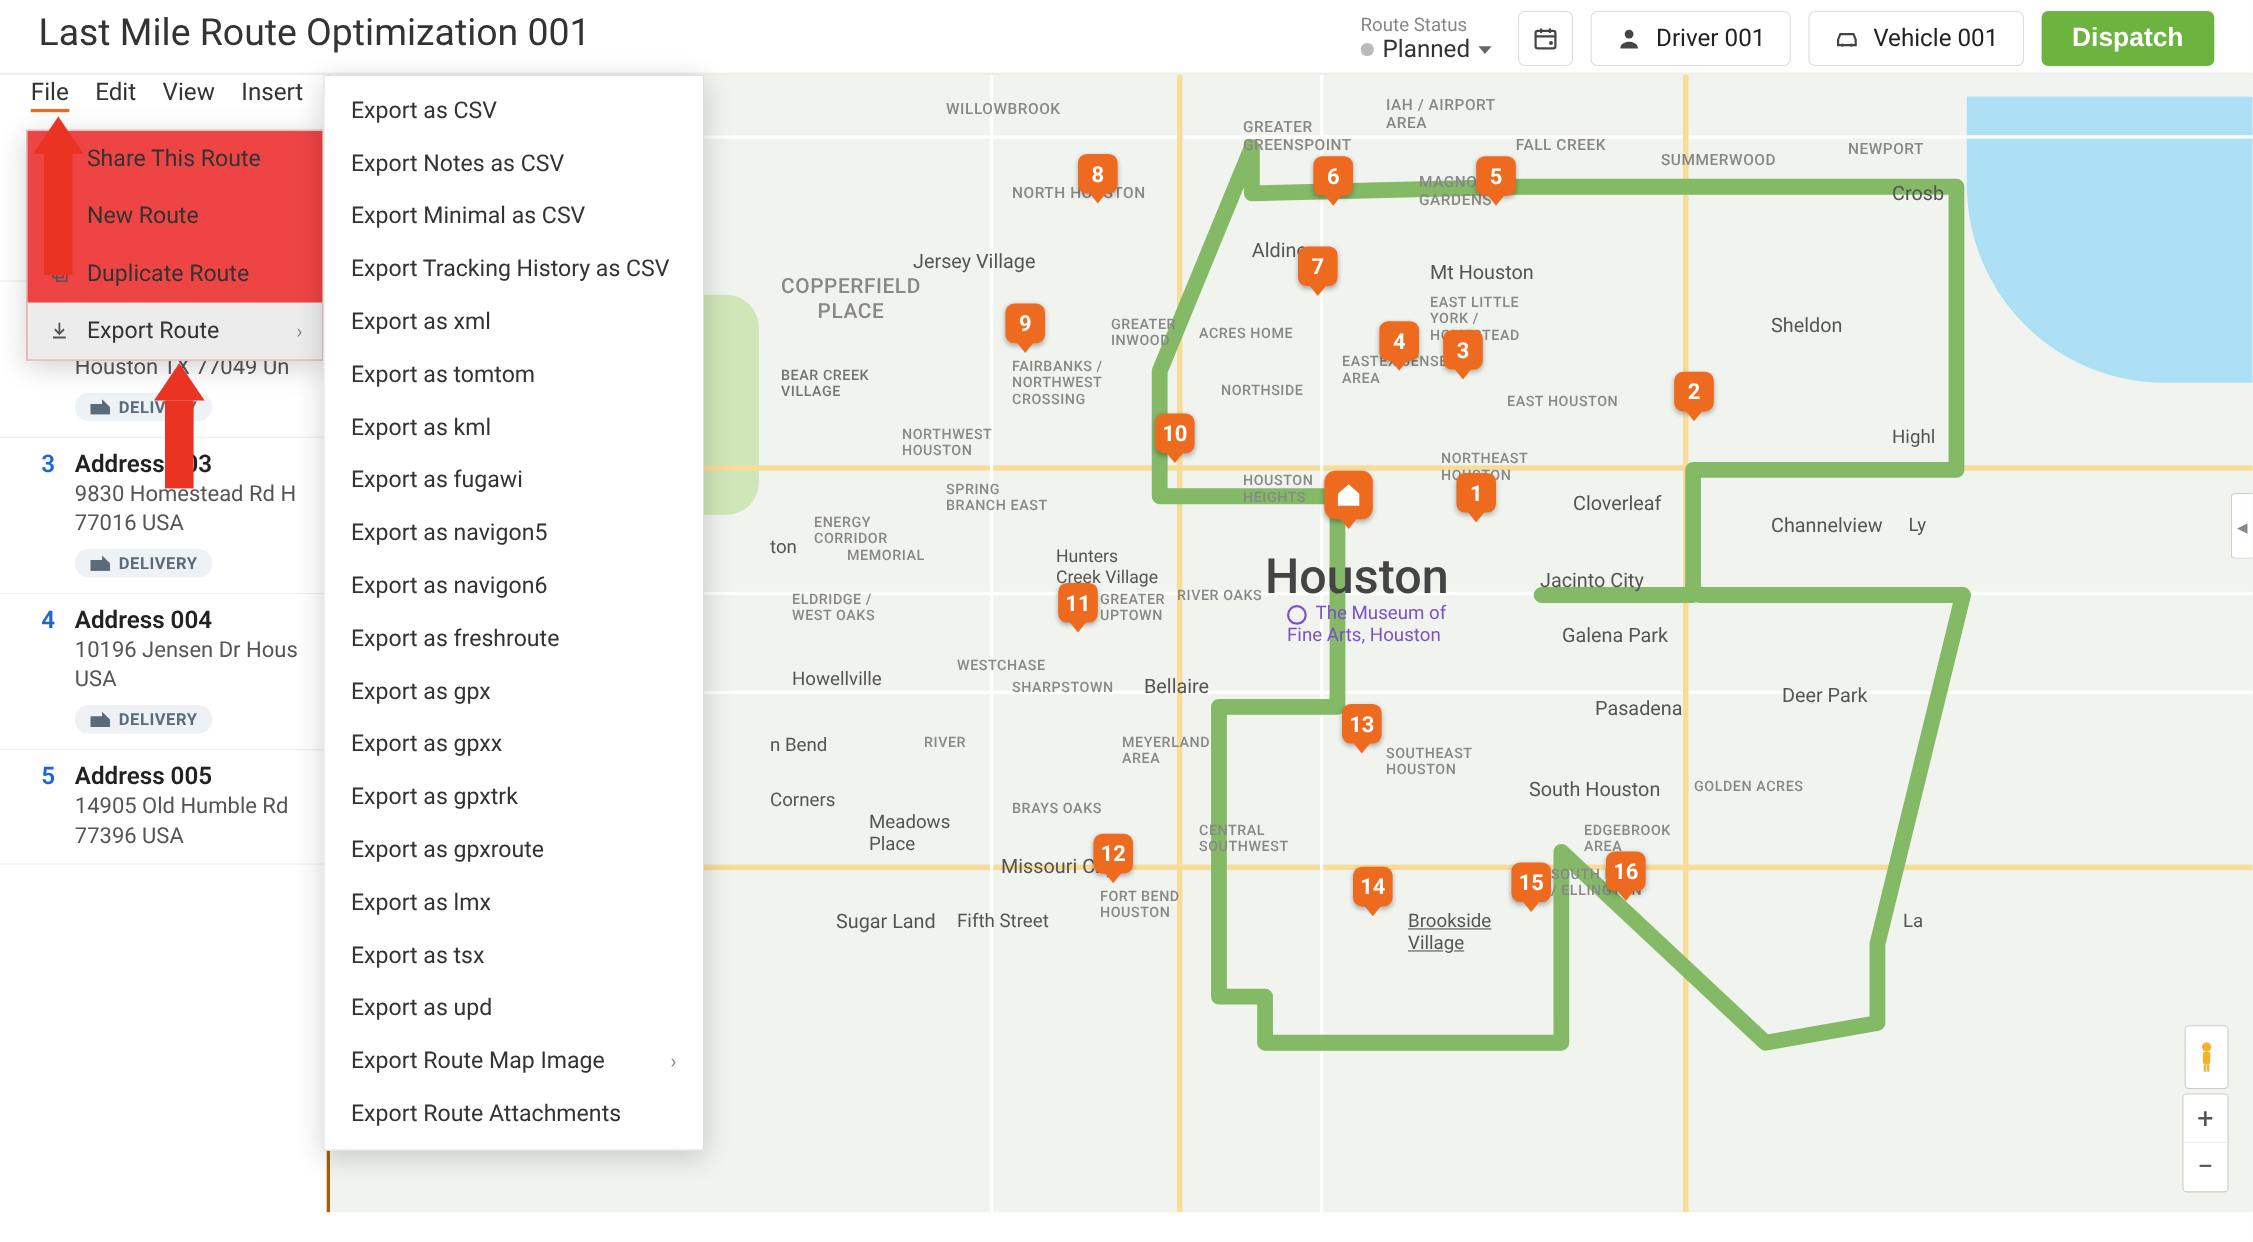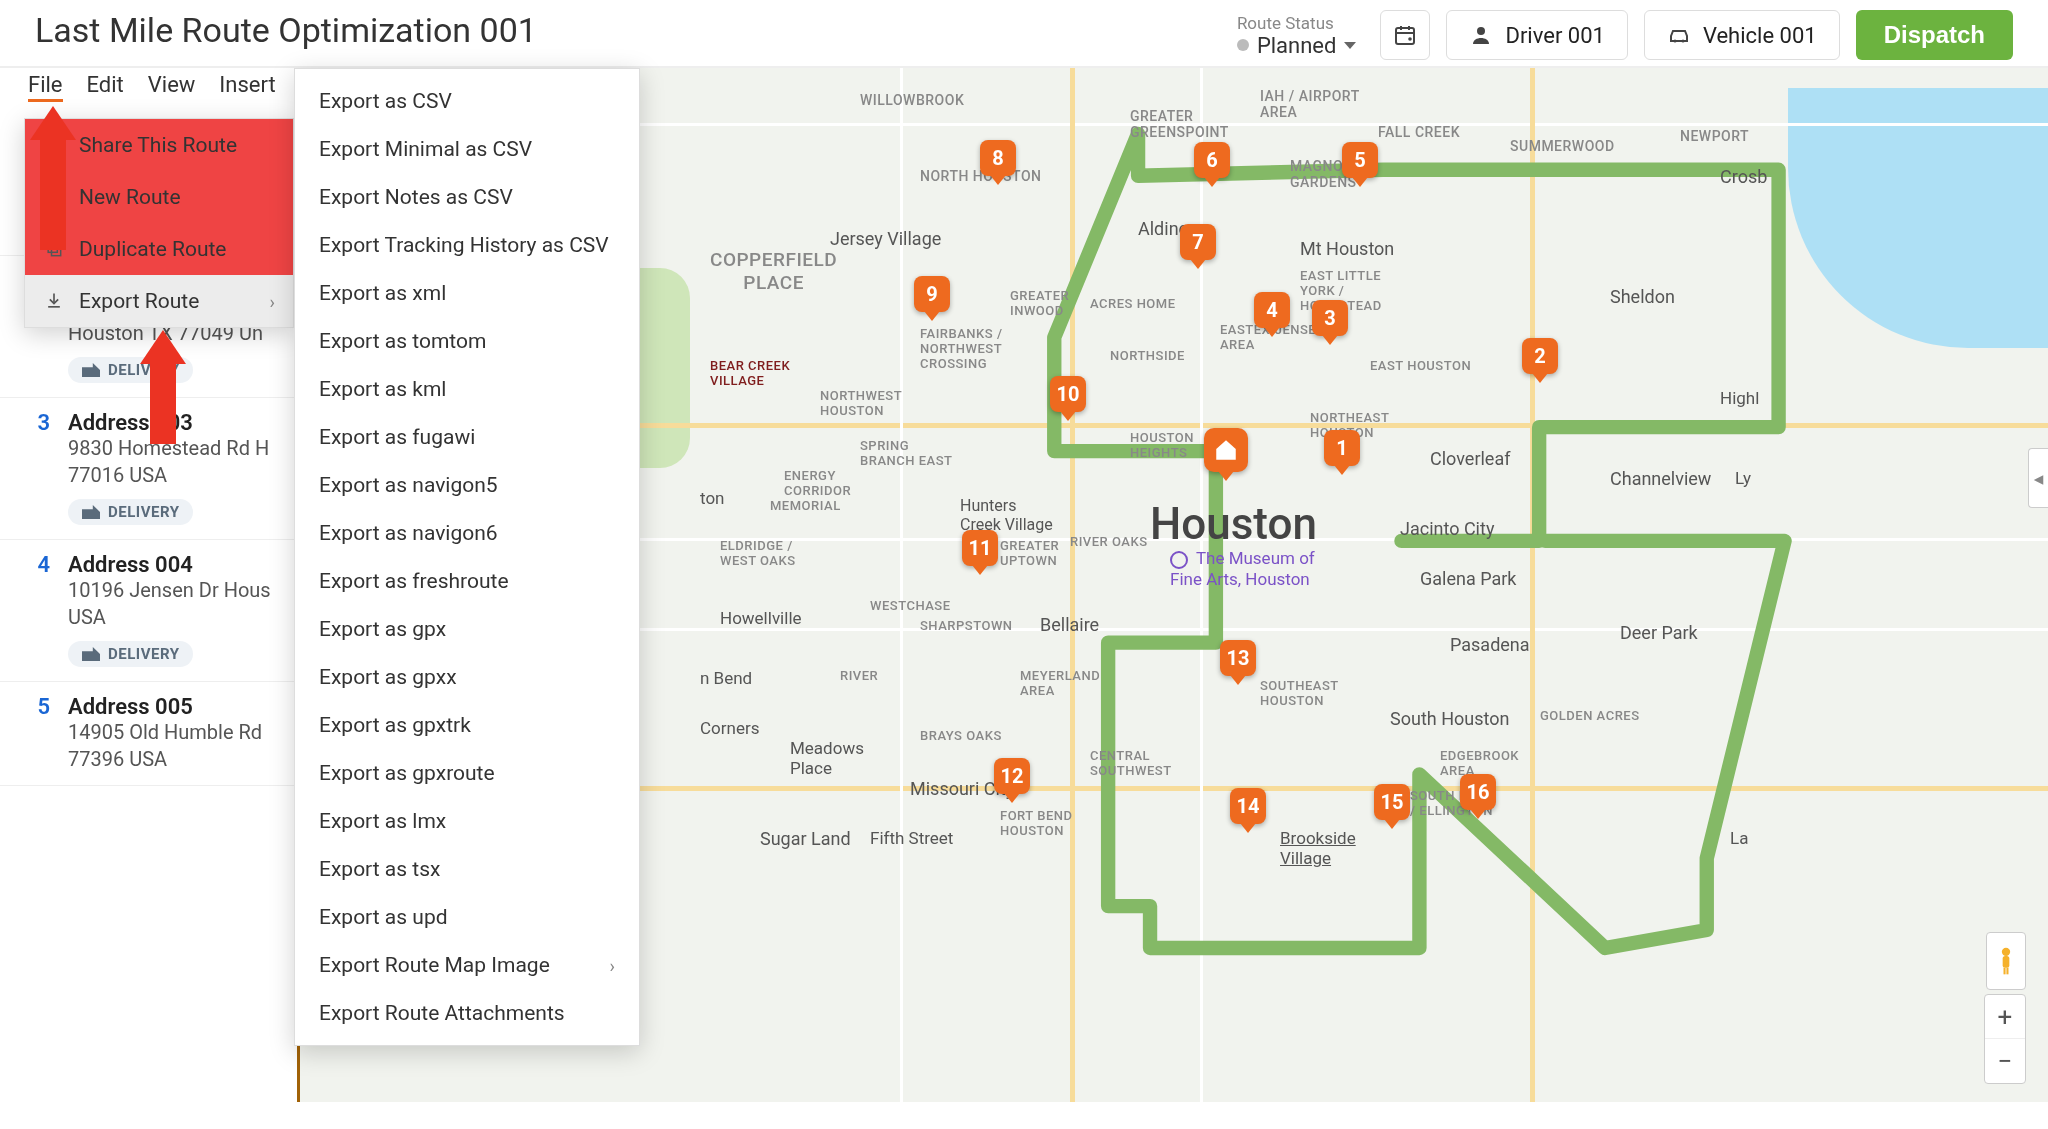--- a/index.html
+++ b/index.html
@@ -338,27 +338,27 @@
           <div class="city-label" style="left: 990px; top: 90px; font-size: 14px; letter-spacing: 0.5px; color: rgb(136, 136, 136); font-weight: 500;">MAGNOLIA<br>GARDENS</div>
           <div class="city-label" style="left: 530px; top: 160px; font-size: 18px;">Jersey Village</div>
           <div class="city-label" style="left: 838px; top: 150px; font-size: 18px;">Aldine</div>
           <div class="city-label" style="left: 1000px; top: 170px; font-size: 18px;">Mt Houston</div>
           <div class="city-label" style="left: 1000px; top: 200px; font-size: 13px; letter-spacing: 0.5px; color: rgb(136, 136, 136); font-weight: 500;">EAST LITTLE<br>YORK /<br>HOMESTEAD</div>
           <div class="city-label" style="left: 410px; top: 180px; font-size: 19px; letter-spacing: 0.5px; color: rgb(136, 136, 136); font-weight: 500; text-align: center;">COPPERFIELD<br>PLACE</div>
           <div class="city-label" style="left: 710px; top: 220px; font-size: 13px; letter-spacing: 0.5px; color: rgb(136, 136, 136); font-weight: 500;">GREATER<br>INWOOD</div>
           <div class="city-label" style="left: 790px; top: 228px; font-size: 13px; letter-spacing: 0.5px; color: rgb(136, 136, 136); font-weight: 500;">ACRES HOME</div>
           <div class="city-label" style="left: 1310px; top: 218px; font-size: 18px;">Sheldon</div>
           <div class="city-label" style="left: 920px; top: 254px; font-size: 13px; letter-spacing: 0.5px; color: rgb(136, 136, 136); font-weight: 500;">EASTEX-JENSEN<br>AREA</div>
-          <div class="city-label" style="left: 410px; top: 266px; font-size: 13px; letter-spacing: 0.5px; color: #7f1d1d; font-weight: 500; margin-top: 24px;">BEAR CREEK<br>VILLAGE</div>
+          <div class="city-label" style="left: 410px; top: 266px; font-size: 13px; letter-spacing: 0.5px; color: #737373; font-weight: 500;">BEAR CREEK<br>VILLAGE</div>
           <div class="city-label" style="left: 620px; top: 258px; font-size: 13px; letter-spacing: 0.5px; color: rgb(136, 136, 136); font-weight: 500;">FAIRBANKS /<br>NORTHWEST<br>CROSSING</div>
           <div class="city-label" style="left: 810px; top: 280px; font-size: 13px; letter-spacing: 0.5px; color: rgb(136, 136, 136); font-weight: 500;">NORTHSIDE</div>
           <div class="city-label" style="left: 1070px; top: 290px; font-size: 13px; letter-spacing: 0.5px; color: rgb(136, 136, 136); font-weight: 500;">EAST HOUSTON</div>
           <div class="city-label" style="left: 520px; top: 320px; font-size: 13px; letter-spacing: 0.5px; color: rgb(136, 136, 136); font-weight: 500;">NORTHWEST<br>HOUSTON</div>
           <div class="city-label" style="left: 560px; top: 370px; font-size: 13px; letter-spacing: 0.5px; color: rgb(136, 136, 136); font-weight: 500;">SPRING<br>BRANCH EAST</div>
-          <div class="city-label" style="left: 440px; top: 400px; font-size: 13px; letter-spacing: 0.5px; color: rgb(136, 136, 136); font-weight: 500; margin-left: 44px;">ENERGY<br>CORRIDOR</div>
+          <div class="city-label" style="left: 440px; top: 400px; font-size: 13px; letter-spacing: 0.5px; color: rgb(136, 136, 136); font-weight: 500;">ENERGY<br>CORRIDOR</div>
           <div class="city-label" style="left: 470px; top: 430px; font-size: 13px; letter-spacing: 0.5px; color: rgb(136, 136, 136); font-weight: 500;">MEMORIAL</div>
           <div class="city-label" style="left: 830px; top: 362px; font-size: 13px; letter-spacing: 0.5px; color: rgb(136, 136, 136); font-weight: 500;">HOUSTON<br>HEIGHTS</div>
           <div class="city-label" style="left: 1010px; top: 342px; font-size: 13px; letter-spacing: 0.5px; color: rgb(136, 136, 136); font-weight: 500;">NORTHEAST<br>HOUSTON</div>
           <div class="city-label" style="left: 1130px; top: 380px; font-size: 18px;">Cloverleaf</div>
           <div class="city-label" style="left: 1310px; top: 400px; font-size: 18px;">Channelview</div>
           <div class="city-label" style="left: 1100px; top: 450px; font-size: 18px;">Jacinto City</div>
           <div class="city-label" style="left: 1120px; top: 500px; font-size: 18px;">Galena Park</div>
           <div class="city-label" style="left: 420px; top: 470px; font-size: 13px; letter-spacing: 0.5px; color: rgb(136, 136, 136); font-weight: 500;">ELDRIDGE /<br>WEST OAKS</div>
           <div class="city-label" style="left: 660px; top: 428px; font-size: 16px;">Hunters<br>Creek Village</div>
           <div class="city-label" style="left: 700px; top: 470px; font-size: 13px; letter-spacing: 0.5px; color: rgb(136, 136, 136); font-weight: 500;">GREATER<br>UPTOWN</div>
@@ -469,24 +469,24 @@
       <span class="spacer"></span>
       <span class="chevron">›</span>
     </div>
   </div>
 
   <div class="dropdown2" id="export-submenu">
       <div class="item">
         <span>Export as CSV</span>
       </div>
       <div class="item">
+        <span>Export Notes as CSV</span>
+      </div>
+      <div class="item">
         <span>Export Minimal as CSV</span>
-      </div>
-      <div class="item">
-        <span>Export Notes as CSV</span>
       </div>
       <div class="item">
         <span>Export Tracking History as CSV</span>
       </div>
       <div class="item">
         <span>Export as xml</span>
       </div>
       <div class="item">
         <span>Export as tomtom</span>
       </div>

